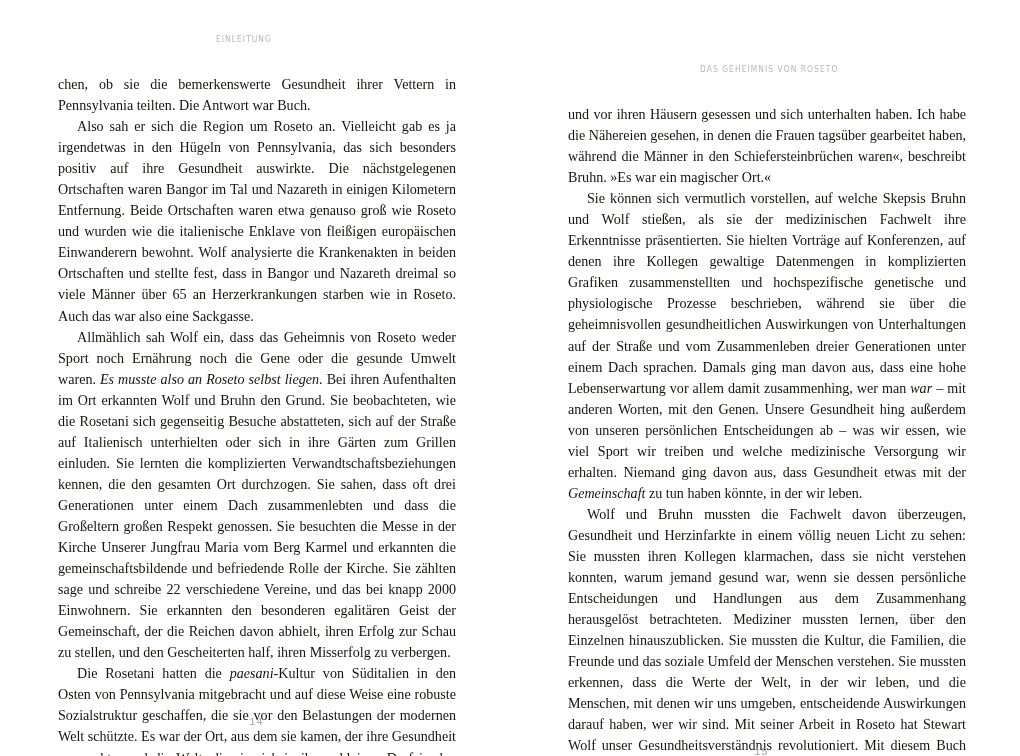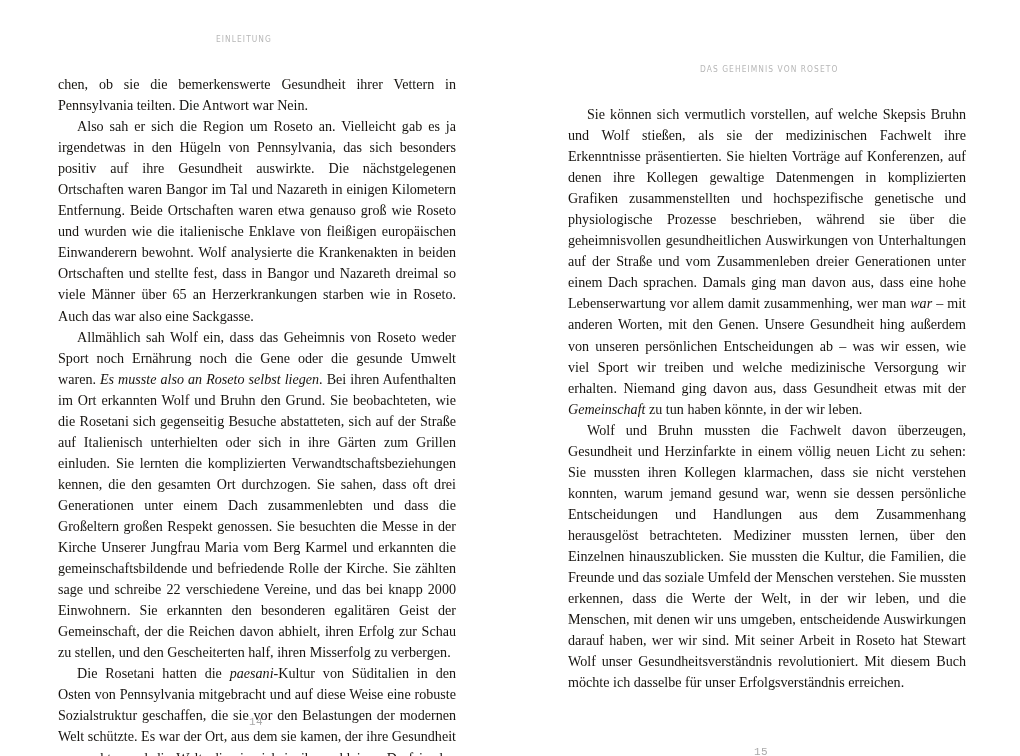--- a/index.html
+++ b/index.html
@@ -85,30 +85,31 @@
   .page-right .folio { left: 244px; }
 </style>
 </head>
 <body>
 
 <div class="spread">
 
   <div class="page page-left">
     <div class="running-head">EINLEITUNG</div>
     <div class="textblock">
-        <p><span>chen, ob sie die bemerkenswerte Gesundheit ihrer Vettern in Pennsylvania teilten. Die Antwort war Nein.</span></p>
+        <p><span>chen, ob sie die bemerkenswerte Gesundheit ihrer Vettern in Pennsylvania teilten. Die Antwort war Buch.</span></p>
         <p class="indent"><span>Also sah er sich die Region um Roseto an. Vielleicht gab es ja irgendetwas in den Hügeln von Pennsylvania, das sich besonders positiv auf ihre Gesundheit auswirkte. Die nächstgelegenen Ortschaften waren Bangor im Tal und Nazareth in einigen Kilometern Entfernung. Beide Ortschaften waren etwa genauso groß wie Roseto und wurden wie die italienische Enklave von fleißigen europäischen Einwanderern bewohnt. Wolf analysierte die Krankenakten in beiden Ortschaften und stellte fest, dass in Bangor und Nazareth dreimal so viele Männer über 65 an Herzerkrankungen starben wie in Roseto. Auch das war also eine Sackgasse.</span></p>
         <p class="indent"><span>Allmählich sah Wolf ein, dass das Geheimnis von Roseto weder Sport noch Ernährung noch die Gene oder die gesunde Umwelt waren. </span><i>Es musste also an Roseto selbst liegen</i><span>. Bei ihren Aufenthalten im Ort erkannten Wolf und Bruhn den Grund. Sie beobachteten, wie die Rosetani sich gegenseitig Besuche abstatteten, sich auf der Straße auf Italienisch unterhielten oder sich in ihre Gärten zum Grillen einluden. Sie lernten die komplizierten Verwandtschaftsbeziehungen kennen, die den gesamten Ort durchzogen. Sie sahen, dass oft drei Generationen unter einem Dach zusammenlebten und dass die Großeltern großen Respekt genossen. Sie besuchten die Messe in der Kirche Unserer Jungfrau Maria vom Berg Karmel und erkannten die gemeinschaftsbildende und befriedende Rolle der Kirche. Sie zählten sage und schreibe 22 verschiedene Vereine, und das bei knapp 2000 Einwohnern. Sie erkannten den besonderen egalitären Geist der Gemeinschaft, der die Reichen davon abhielt, ihren Erfolg zur Schau zu stellen, und den Gescheiterten half, ihren Misserfolg zu verbergen.</span></p>
         <p class="indent"><span>Die Rosetani hatten die </span><i>paesani</i><span>-Kultur von Süditalien in den Osten von Pennsylvania mitgebracht und auf diese Weise eine robuste Sozialstruktur geschaffen, die sie vor den Belastungen der modernen Welt schützte. Es war der Ort, aus dem sie kamen, der ihre Gesundheit ausmachte, und die Welt, die sie sich in ihrem kleinen Dorf in den Bergen geschaffen hatten.</span></p>
       </div>
     <div class="folio">14</div>
   </div>
 
   <div class="page page-right">
     <div class="running-head">DAS GEHEIMNIS VON ROSETO</div>
     <div class="textblock">
+        <p><span>und vor ihren Häusern gesessen und sich unterhalten haben. Ich habe die Nähereien gesehen, in denen die Frauen tagsüber gearbeitet haben, während die Männer in den Schiefersteinbrüchen waren«, beschreibt Bruhn. »Es war ein magischer Ort.«</span></p>
         <p class="indent"><span>Sie können sich vermutlich vorstellen, auf welche Skepsis Bruhn und Wolf stießen, als sie der medizinischen Fachwelt ihre Erkenntnisse präsentierten. Sie hielten Vorträge auf Konferenzen, auf denen ihre Kollegen gewaltige Datenmengen in komplizierten Grafiken zusammenstellten und hochspezifische genetische und physiologische Prozesse beschrieben, während sie über die geheimnisvollen gesundheitlichen Auswirkungen von Unterhaltungen auf der Straße und vom Zusammenleben dreier Generationen unter einem Dach sprachen. Damals ging man davon aus, dass eine hohe Lebenserwartung vor allem damit zusammenhing, wer man </span><i>war</i><span> – mit anderen Worten, mit den Genen. Unsere Gesundheit hing außerdem von unseren persönlichen Entscheidungen ab – was wir essen, wie viel Sport wir treiben und welche medizinische Versorgung wir erhalten. Niemand ging davon aus, dass Gesundheit etwas mit der </span><i>Gemeinschaft</i><span> zu tun haben könnte, in der wir leben.</span></p>
         <p class="indent"><span>Wolf und Bruhn mussten die Fachwelt davon überzeugen, Gesundheit und Herzinfarkte in einem völlig neuen Licht zu sehen: Sie mussten ihren Kollegen klarmachen, dass sie nicht verstehen konnten, warum jemand gesund war, wenn sie dessen persönliche Entscheidungen und Handlungen aus dem Zusammenhang herausgelöst betrachteten. Mediziner mussten lernen, über den Einzelnen hinauszublicken. Sie mussten die Kultur, die Familien, die Freunde und das soziale Umfeld der Menschen verstehen. Sie mussten erkennen, dass die Werte der Welt, in der wir leben, und die Menschen, mit denen wir uns umgeben, entscheidende Auswirkungen darauf haben, wer wir sind. Mit seiner Arbeit in Roseto hat Stewart Wolf unser Gesundheitsverständnis revolutioniert. Mit diesem Buch möchte ich dasselbe für unser Erfolgsverständnis erreichen.</span></p>
       </div>
     <div class="folio">15</div>
   </div>
 
 </div>
 
 </body></html>

